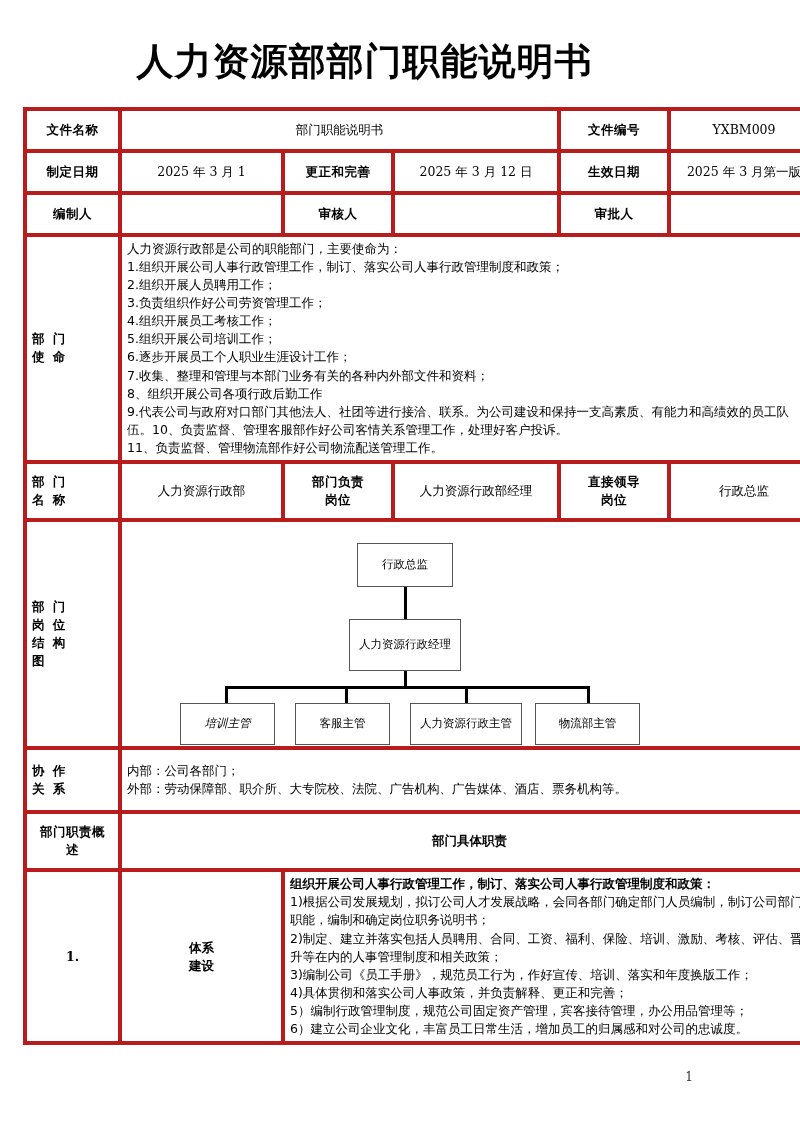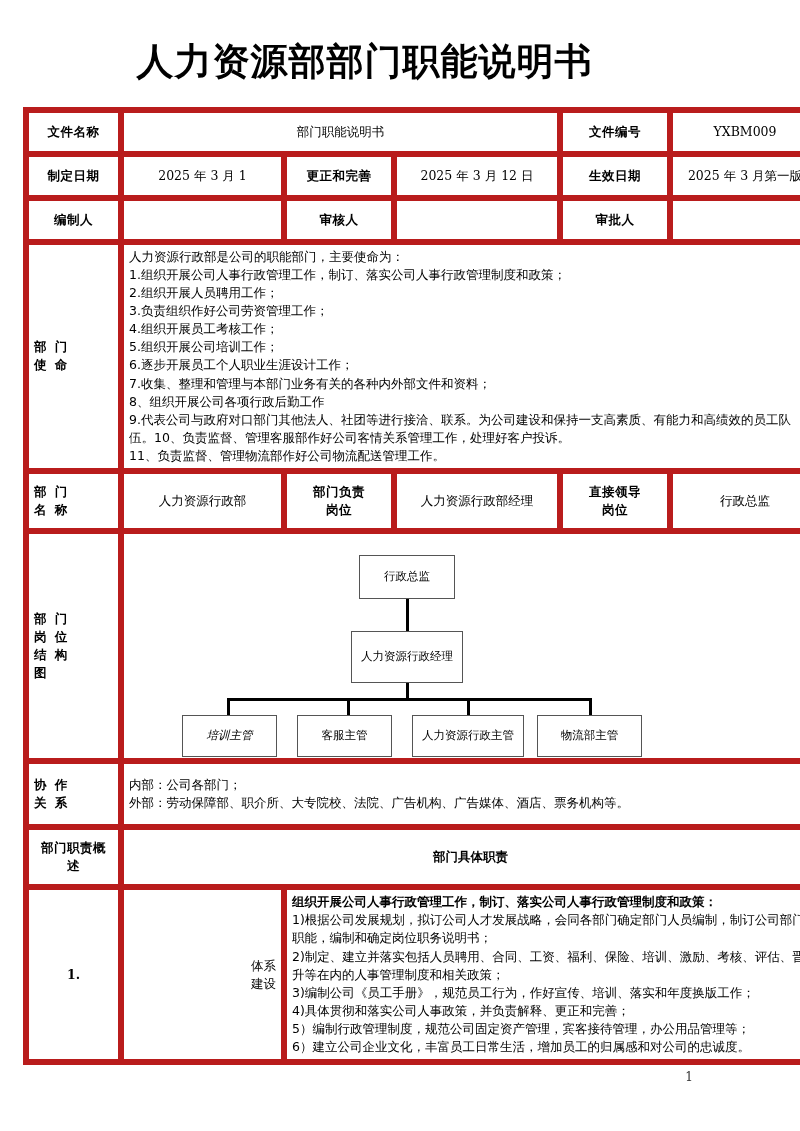--- a/index.html
+++ b/index.html
@@ -36,21 +36,21 @@
   }
 
   
   table.main {
     width: 754px;
     border-collapse: collapse;
     table-layout: fixed;
     border: 2px solid #000;
   }
   table.main td {
-    border: 6px solid #b91c1c;
+    border: 4px solid #b91c1c;
     padding: 3px 5px;
     font-size: 12.5px;
     vertical-align: middle;
     line-height: 1.45;
   }
   .lbl {
     font-weight: bold;
     text-align: center;
     font-size: 13.5px;
     letter-spacing: 0.5px;
@@ -131,22 +131,22 @@
 
   
   .duty-num {
     text-align: center;
     font-weight: bold;
     font-size: 13px;
     font-family: "DejaVu Serif", "Liberation Serif", serif;
     width: 48px;
   }
   .duty-cat {
-    text-align: right;
-    font-weight: normal;
+    text-align: center;
+    font-weight: bold;
     font-size: 13px;
     line-height: 1.35;
     width: 50px;
   }
   .duty-body {
     text-align: left;
     vertical-align: top;
     padding: 7px 10px 9px 10px;
     font-size: 12px;
     line-height: 1.95;

